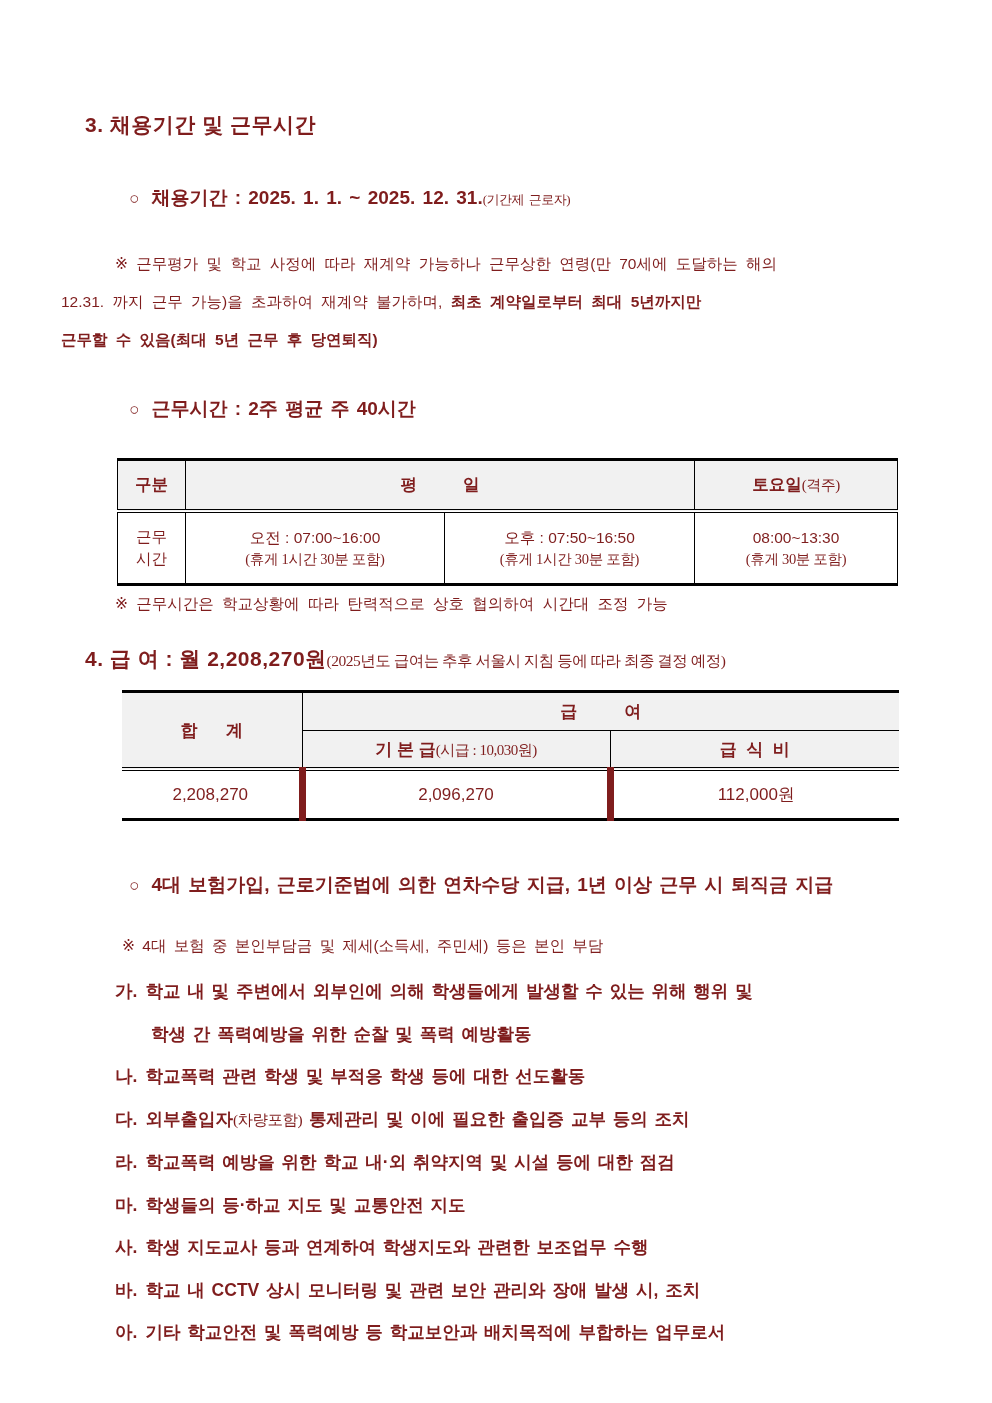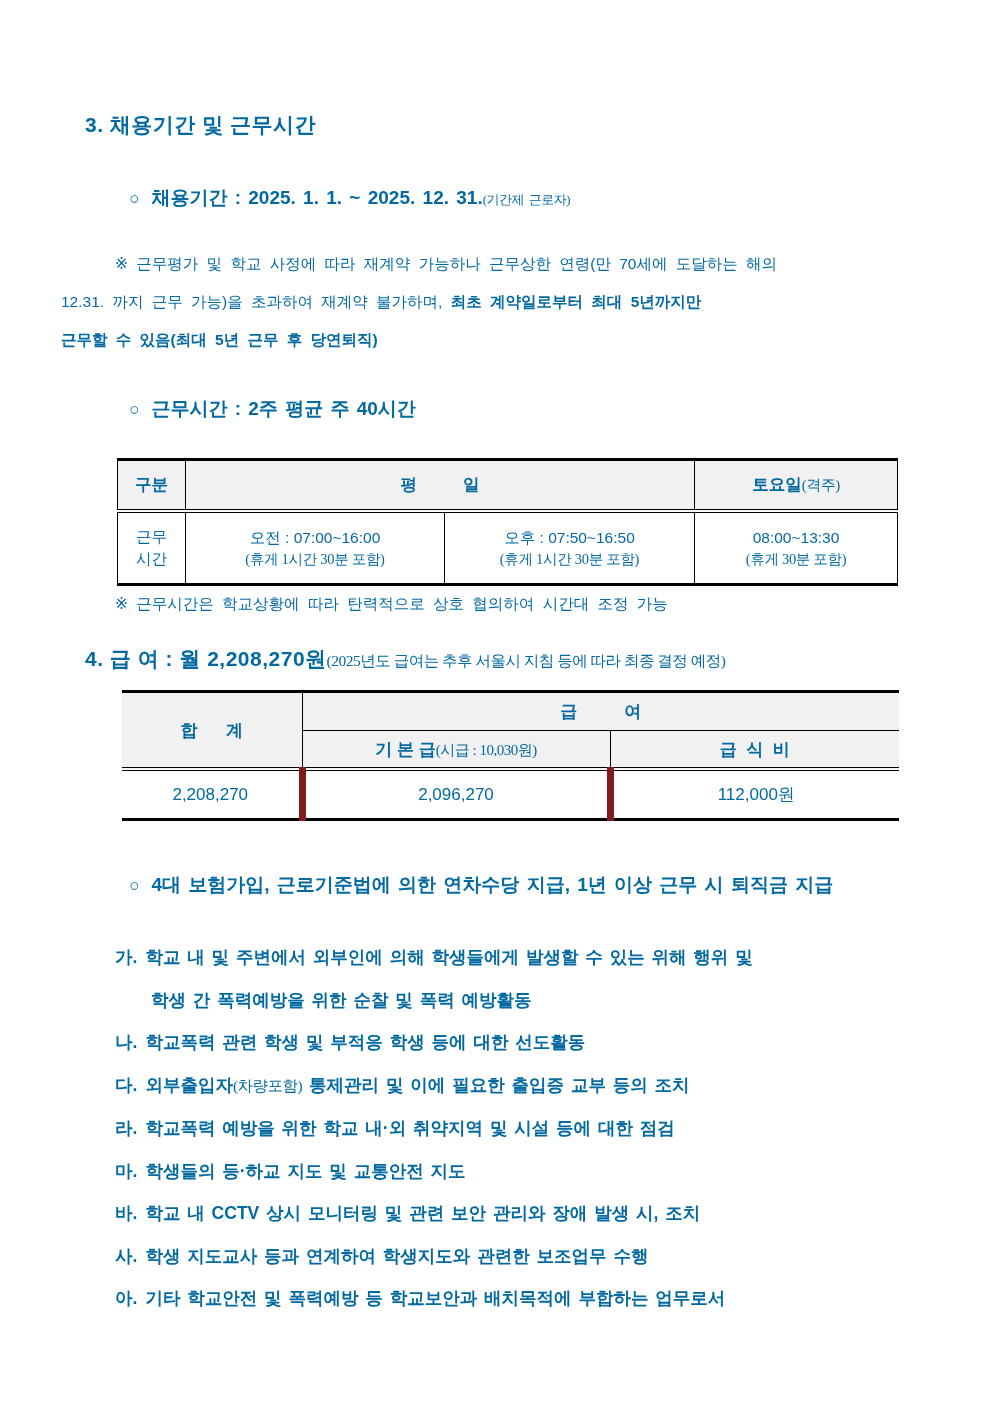--- a/index.html
+++ b/index.html
@@ -1,21 +1,21 @@
 <!DOCTYPE html>
 <html><head>
 <meta charset="utf-8">
 <style>
   html, body { margin: 0; padding: 0; background: #ffffff; }
   .page {
     position: relative;
     width: 992px;
     height: 1403px;
     background: #ffffff;
-    color: #0369a1;
+    color: #7f1d1d;
     font-family: "Liberation Sans", "DejaVu Sans", sans-serif;
     box-sizing: border-box;
     padding-top: 112px;
     overflow: hidden;
   }
   .pre { white-space: pre; }
   .sec-heading {
     margin: 0 0 0 85px;
     font-size: 21px;
     font-weight: bold;
@@ -185,28 +185,29 @@
         <td>2,208,270</td>
         <td>2,096,270</td>
         <td>112,000원</td>
       </tr>
     </tbody>
   </table>
 
   <div class="bullet-line after-table">
     <span class="bullet-mark">○</span><span>4대 보험가입, 근로기준법에 의한 연차수당 지급, 1년 이상 근무 시 퇴직금 지급</span>
   </div>
+  <div class="ins-note">※ 4대 보험 중 본인부담금 및 제세(소득세, 주민세) 등은 본인 부담</div>
 
 
   <div class="duties">
     <div class="duty-line"><span class="duty-marker">가.</span><span>학교 내 및 주변에서 외부인에 의해 학생들에게 발생할 수 있는 위해 행위 및</span></div>
     <div class="duty-line duty-cont">학생 간 폭력예방을 위한 순찰 및 폭력 예방활동</div>
     <div class="duty-line"><span class="duty-marker">나.</span><span>학교폭력 관련 학생 및 부적응 학생 등에 대한 선도활동</span></div>
     <div class="duty-line"><span class="duty-marker">다.</span><span>외부출입자</span><span class="duty-paren">(차량포함)</span><span> 통제관리 및 이에 필요한 출입증 교부 등의 조치</span></div>
     <div class="duty-line"><span class="duty-marker">라.</span><span>학교폭력 예방을 위한 학교 내·외 취약지역 및 시설 등에 대한 점검</span></div>
     <div class="duty-line"><span class="duty-marker">마.</span><span>학생들의 등·하교 지도 및 교통안전 지도</span></div>
+    <div class="duty-line"><span class="duty-marker">사.</span><span>학생 지도교사 등과 연계하여 학생지도와 관련한 보조업무 수행</span></div>
     <div class="duty-line"><span class="duty-marker">바.</span><span>학교 내 CCTV 상시 모니터링 및 관련 보안 관리와 장애 발생 시, 조치</span></div>
-    <div class="duty-line"><span class="duty-marker">사.</span><span>학생 지도교사 등과 연계하여 학생지도와 관련한 보조업무 수행</span></div>
     <div class="duty-line"><span class="duty-marker">아.</span><span>기타 학교안전 및 폭력예방 등 학교보안과 배치목적에 부합하는 업무로서</span></div>
 
   </div>
 
 </div>
 
 </body></html>

